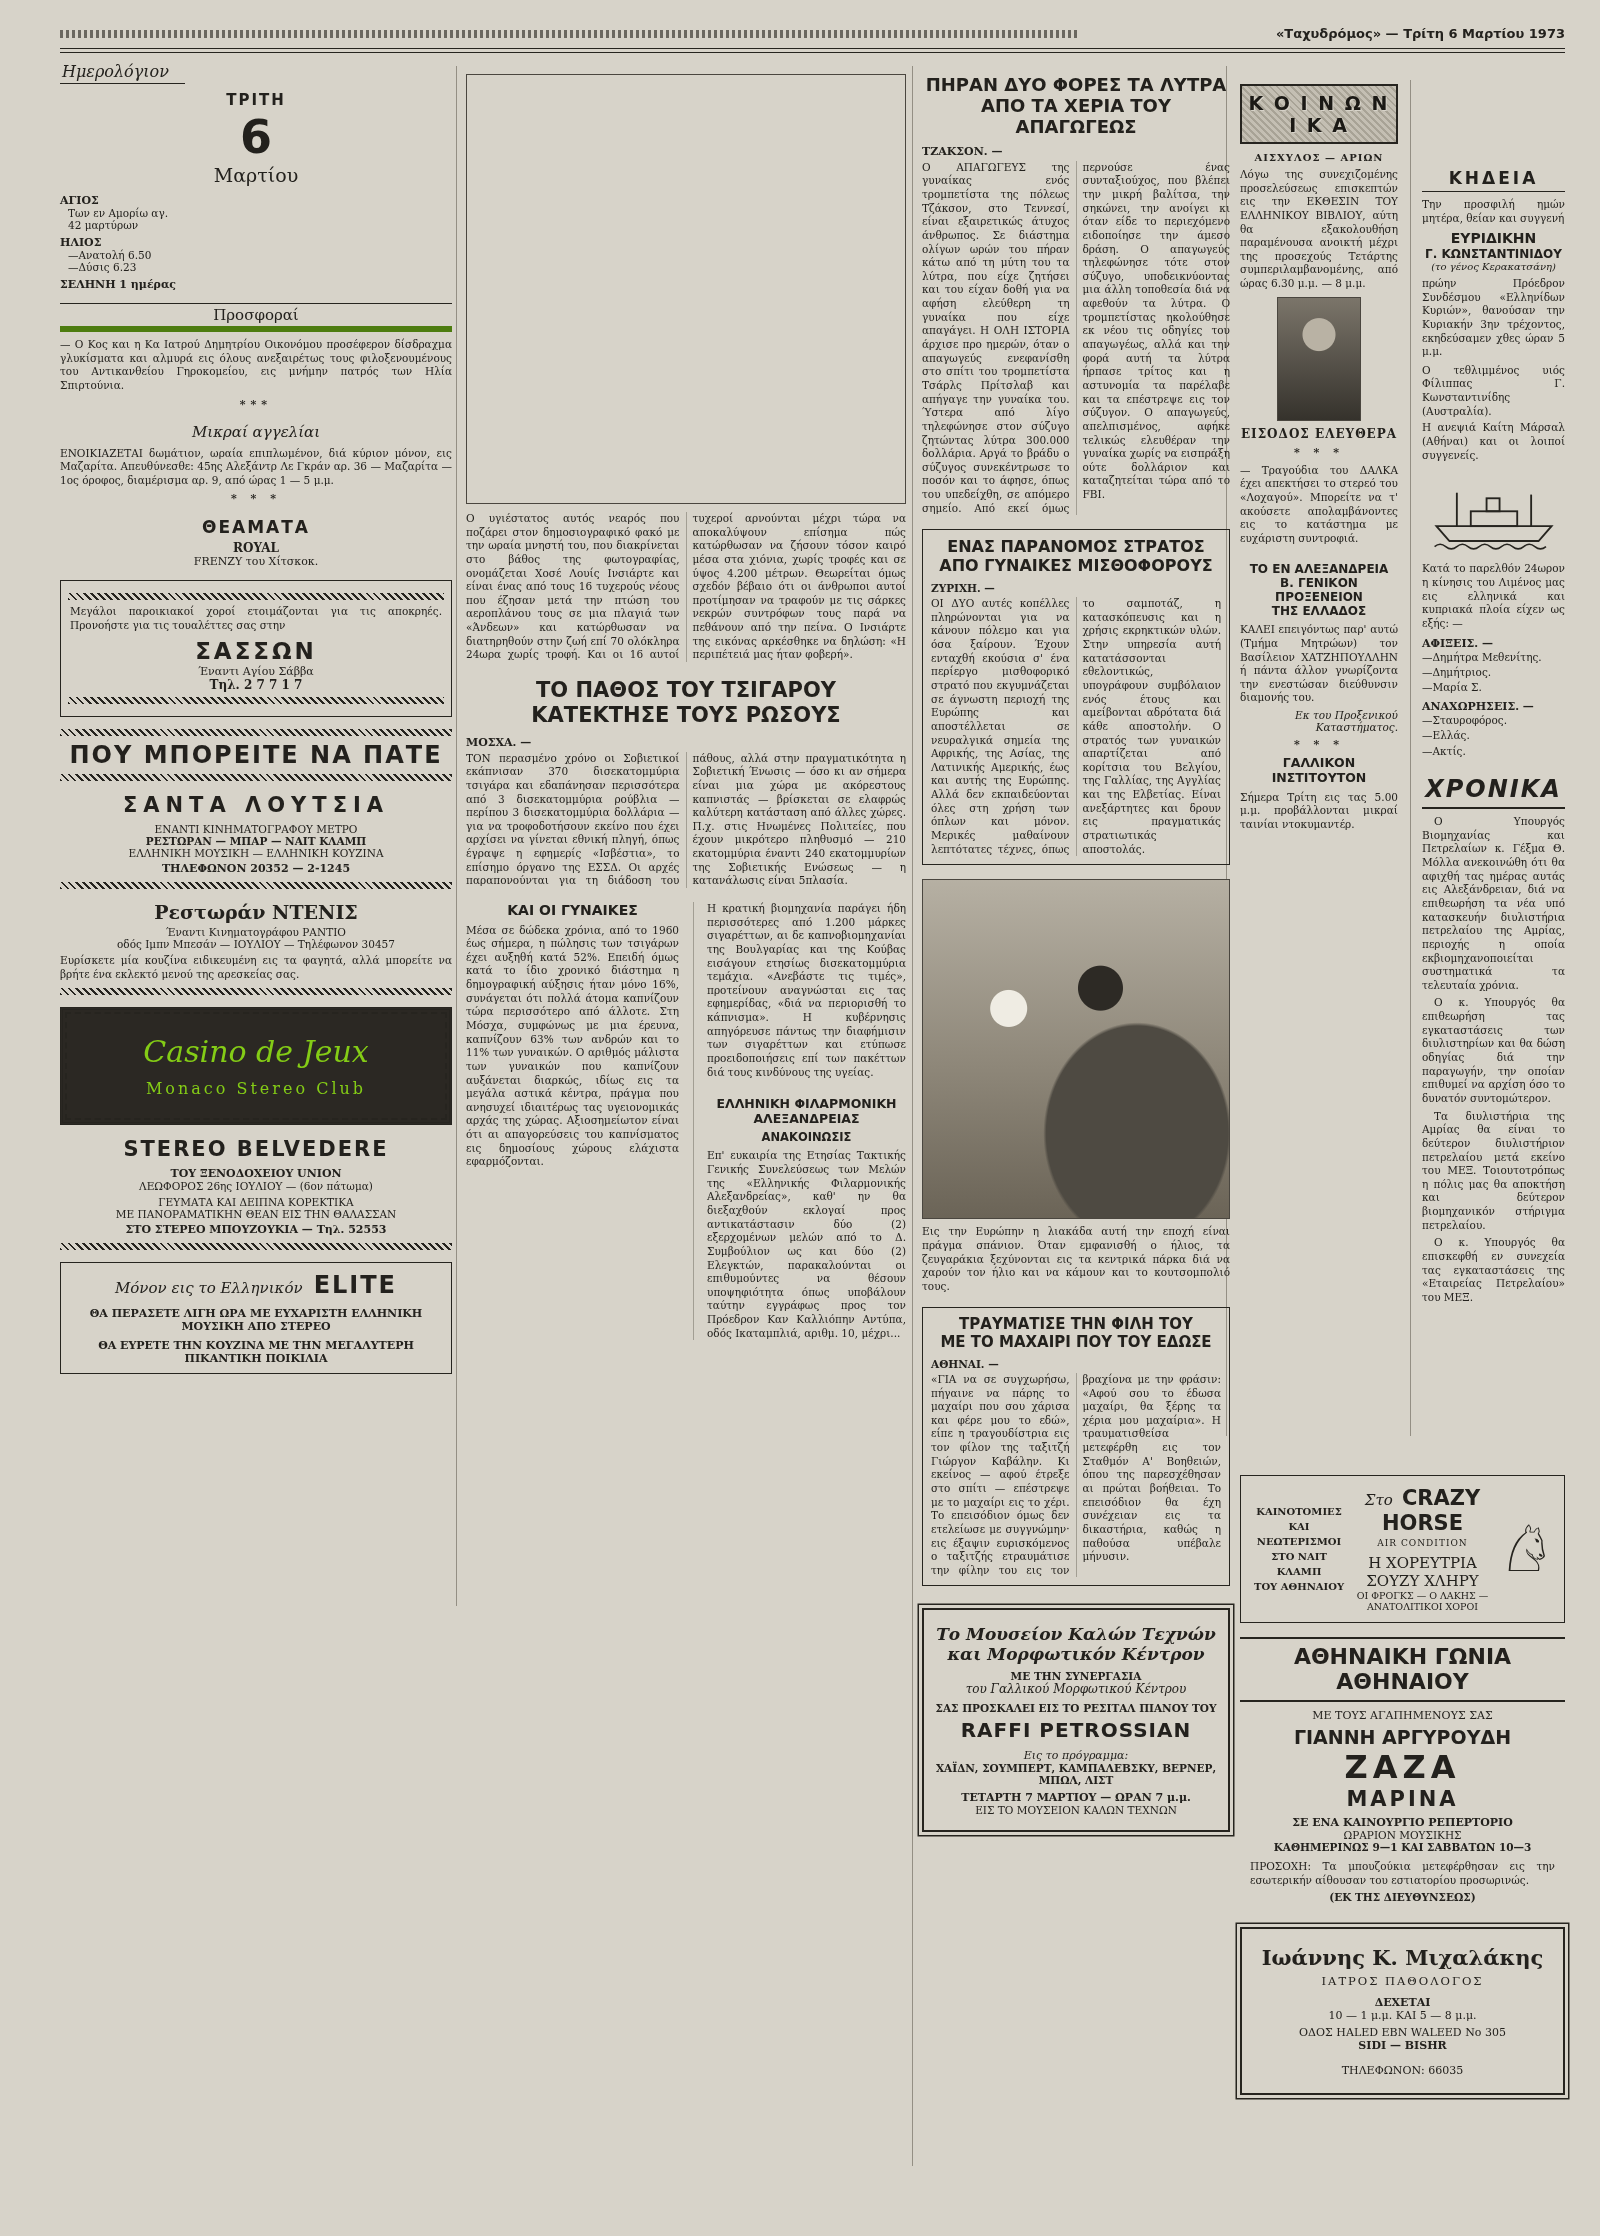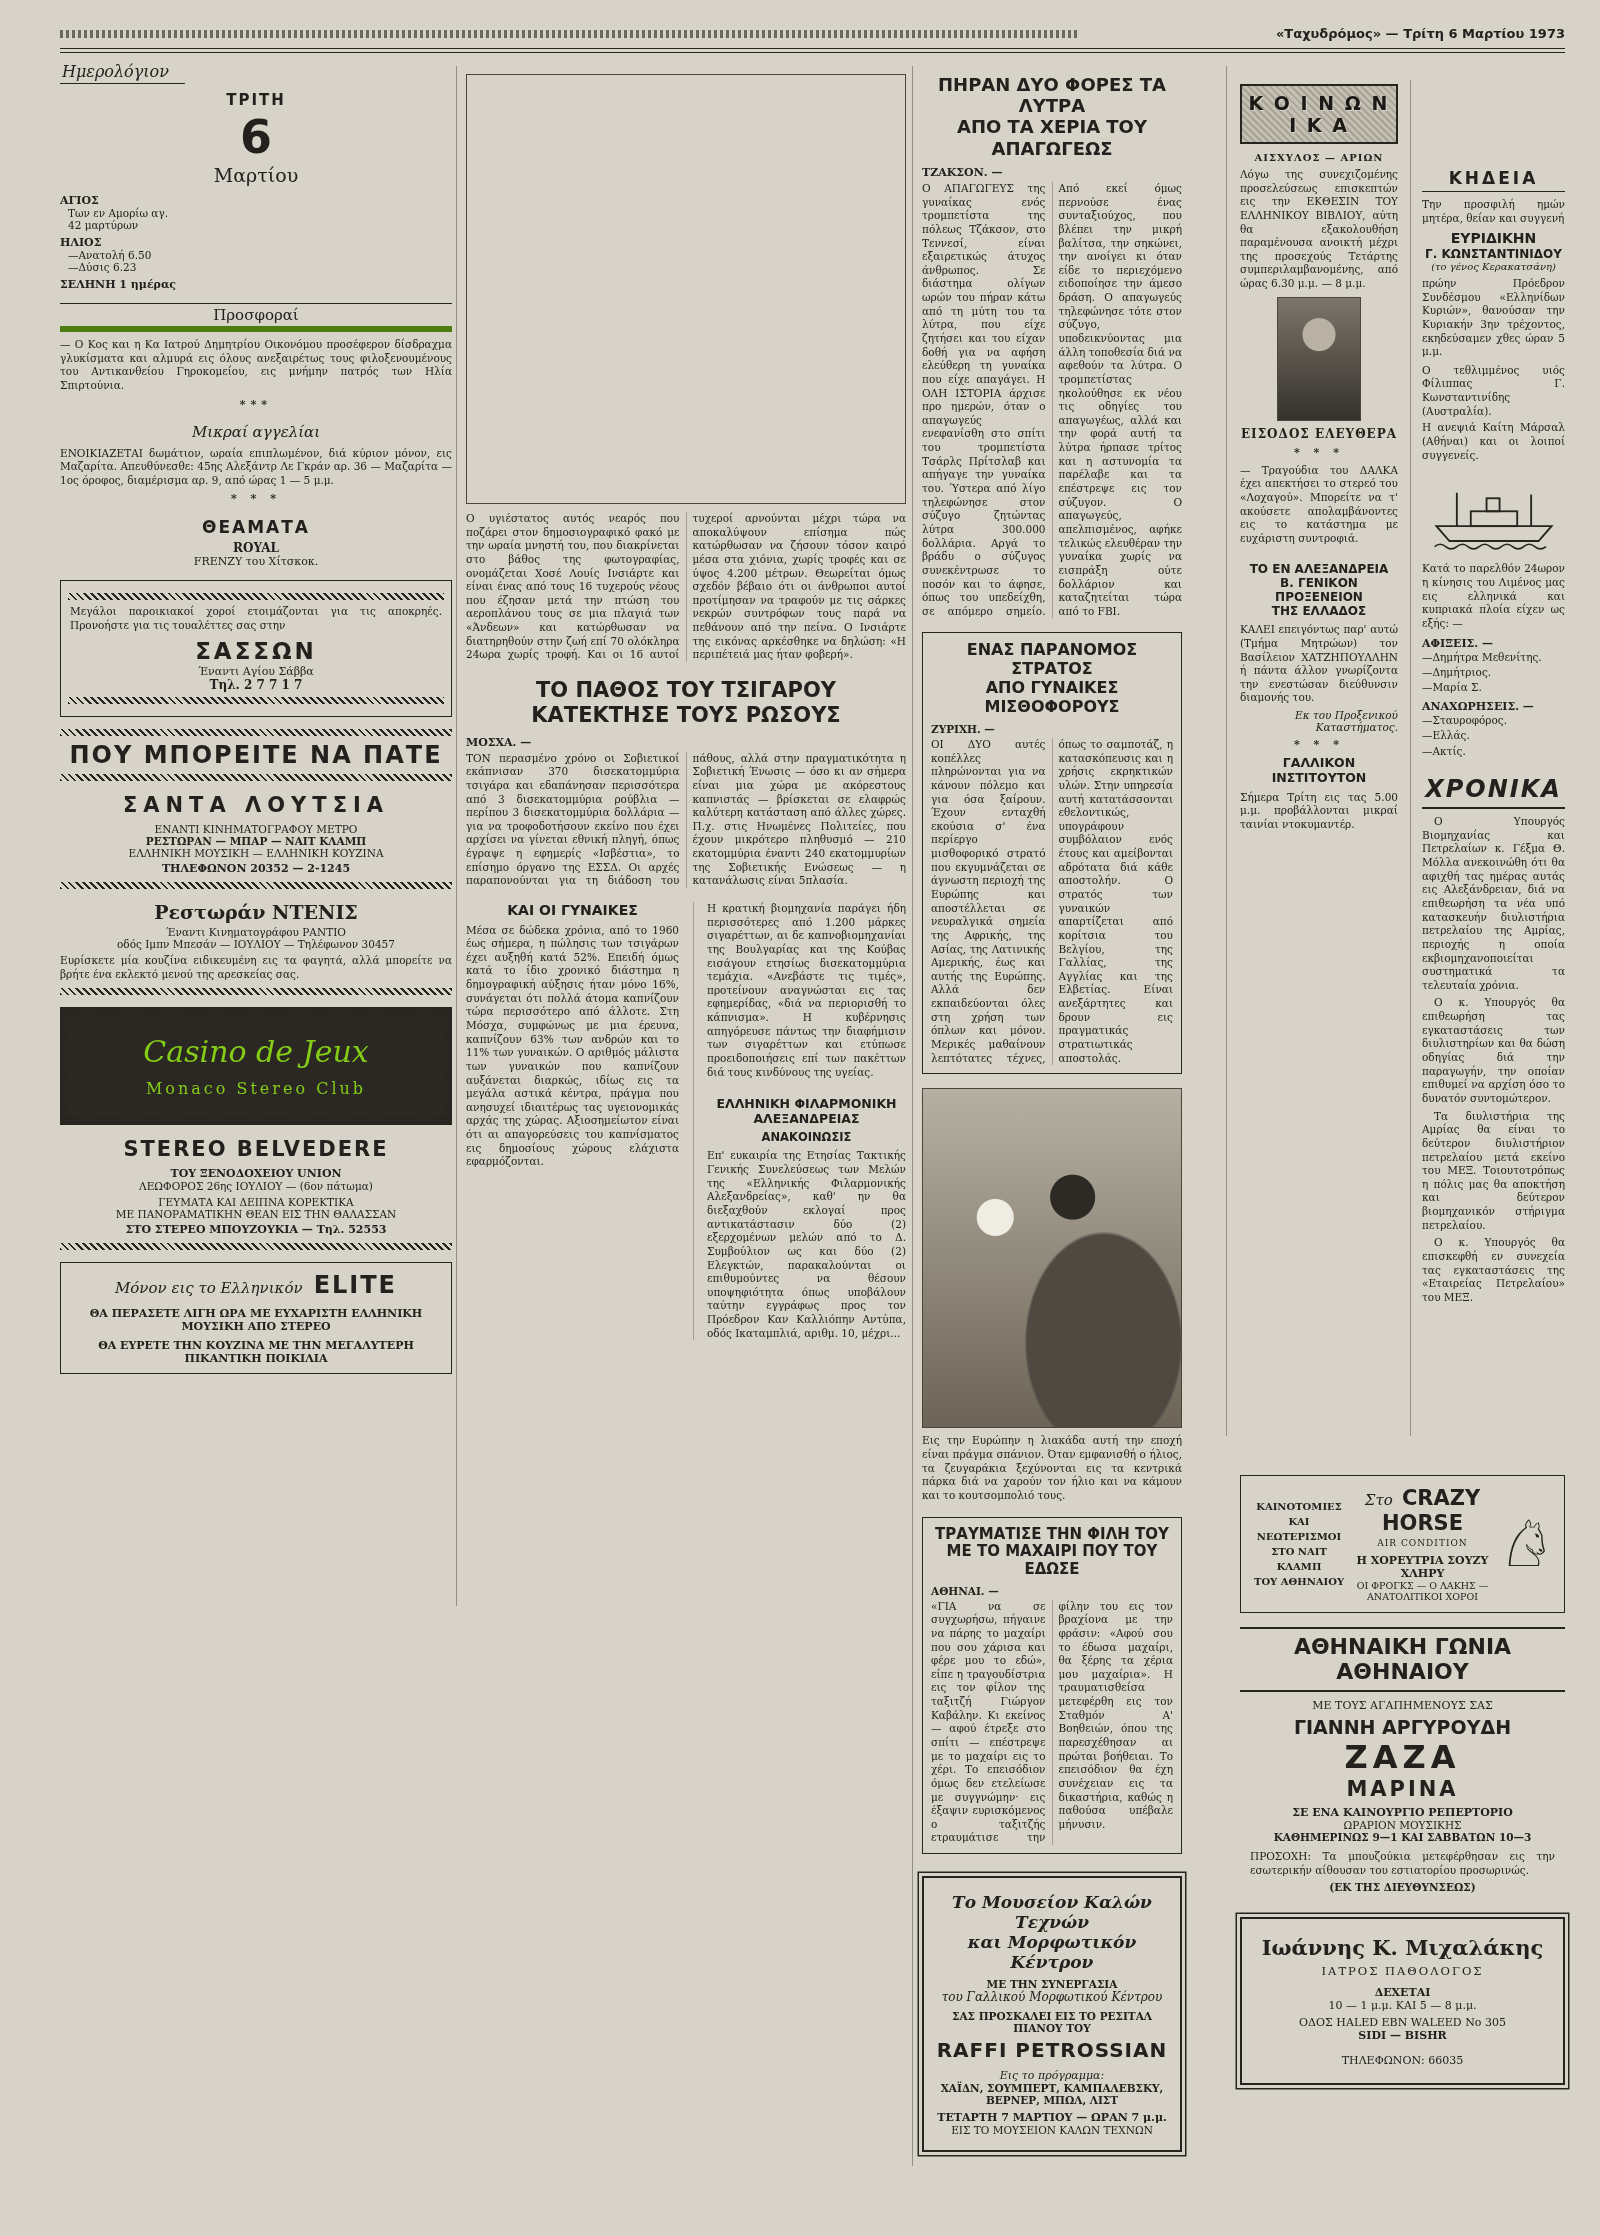--- a/index.html
+++ b/index.html
@@ -174,21 +174,21 @@
         <div style="margin-top:18px">
           <div class="hd" style="font-size:12.5px">ΕΛΛΗΝΙΚΗ ΦΙΛΑΡΜΟΝΙΚΗ</div>
           <div class="hd" style="font-size:12.5px;margin-bottom:4px">ΑΛΕΞΑΝΔΡΕΙΑΣ</div>
           <div class="hd" style="font-size:11.5px;margin-bottom:5px">ΑΝΑΚΟΙΝΩΣΙΣ</div>
           <div class="bt">Επ' ευκαιρία της Ετησίας Τακτικής Γενικής Συνελεύσεως των Μελών της «Ελληνικής Φιλαρμονικής Αλεξανδρείας», καθ' ην θα διεξαχθούν εκλογαί προς αντικατάστασιν δύο (2) εξερχομένων μελών από το Δ. Συμβούλιον ως και δύο (2) Ελεγκτών, παρακαλούνται οι επιθυμούντες να θέσουν υποψηφιότητα όπως υποβάλουν ταύτην εγγράφως προς τον Πρόεδρον Καν Καλλιόπην Αντύπα, οδός Ικαταμπλιά, αριθμ. 10, μέχρι...</div>
         </div>
       </div>
     </div>
   </section>
 
-  <section class="col" style="left:922px;top:74px;width:260px">
+  <section class="col" style="left:922px;top:74px;width:308px">
 
     <div>
       <div class="hd" style="font-size:18px">ΠΗΡΑΝ ΔΥΟ ΦΟΡΕΣ ΤΑ ΛΥΤΡΑ</div>
       <div class="hd" style="font-size:18px;margin-bottom:7px">ΑΠΟ ΤΑ ΧΕΡΙΑ ΤΟΥ ΑΠΑΓΩΓΕΩΣ</div>
       <div style="font-size:11px;font-weight:bold;margin-bottom:3px">ΤΖΑΚΣΟΝ. —</div>
       <div class="bt c2">Ο ΑΠΑΓΩΓΕΥΣ της γυναίκας ενός τρομπετίστα της πόλεως Τζάκσον, στο Τεννεσί, είναι εξαιρετικώς άτυχος άνθρωπος. Σε διάστημα ολίγων ωρών του πήραν κάτω από τη μύτη του τα λύτρα, που είχε ζητήσει και του είχαν δοθή για να αφήση ελεύθερη τη γυναίκα που είχε απαγάγει. Η ΟΛΗ ΙΣΤΟΡΙΑ άρχισε προ ημερών, όταν ο απαγωγεύς ενεφανίσθη στο σπίτι του τρομπετίστα Τσάρλς Πρίτσλαβ και απήγαγε την γυναίκα του. Ύστερα από λίγο τηλεφώνησε στον σύζυγο ζητώντας λύτρα 300.000 δολλάρια. Αργά το βράδυ ο σύζυγος συνεκέντρωσε το ποσόν και το άφησε, όπως του υπεδείχθη, σε απόμερο σημείο. Από εκεί όμως περνούσε ένας συνταξιούχος, που βλέπει την μικρή βαλίτσα, την σηκώνει, την ανοίγει κι όταν είδε το περιεχόμενο ειδοποίησε την άμεσο δράση. Ο απαγωγεύς τηλεφώνησε τότε στον σύζυγο, υποδεικνύοντας μια άλλη τοποθεσία διά να αφεθούν τα λύτρα. Ο τρομπετίστας ηκολούθησε εκ νέου τις οδηγίες του απαγωγέως, αλλά και την φορά αυτή τα λύτρα ήρπασε τρίτος και η αστυνομία τα παρέλαβε και τα επέστρεψε εις τον σύζυγον. Ο απαγωγεύς, απελπισμένος, αφήκε τελικώς ελευθέραν την γυναίκα χωρίς να εισπράξη ούτε δολλάριον και καταζητείται τώρα από το FBI.</div>
     </div>
 
     <div class="frame" style="margin-top:14px;padding:8px">
       <div class="hd" style="font-size:16px">ΕΝΑΣ ΠΑΡΑΝΟΜΟΣ ΣΤΡΑΤΟΣ</div>
@@ -292,21 +292,21 @@
         <div>ΚΑΙ ΝΕΩΤΕΡΙΣΜΟΙ</div>
         <div>ΣΤΟ ΝΑΙΤ ΚΛΑΜΠ</div>
         <div>ΤΟΥ ΑΘΗΝΑΙΟΥ</div>
       </div>
       <div class="ctr">
         <div>
           <span class="it" style="font-size:15px">Στο</span>
           <span class="hd" style="display:inline;font-size:21px;margin-left:4px">CRAZY HORSE</span>
         </div>
         <div style="font-size:9px;letter-spacing:1px;margin:2px 0 6px">AIR CONDITION</div>
-        <div style="font-size:11px;font-weight:bold">Η ΧΟΡΕΥΤΡΙΑ ΣΟΥΖΥ ΧΛΗΡΥ</div>
+        <div style="font-size:15px;font-weight:normal">Η ΧΟΡΕΥΤΡΙΑ ΣΟΥΖΥ ΧΛΗΡΥ</div>
         <div style="font-size:9.5px">ΟΙ ΦΡΟΓΚΣ — Ο ΛΑΚΗΣ — ΑΝΑΤΟΛΙΤΙΚΟΙ ΧΟΡΟΙ</div>
       </div>
       <div class="ctr">
         <span class="horse">♘</span>
       </div>
     </div>
 
     <div style="margin-top:14px">
       <div class="hd" style="font-size:22px;border-top:2px solid #26241f;border-bottom:2px solid #26241f;padding:5px 0">ΑΘΗΝΑΙΚΗ ΓΩΝΙΑ ΑΘΗΝΑΙΟΥ</div>
       <div class="ctr" style="font-size:11px;margin-top:7px">ΜΕ ΤΟΥΣ ΑΓΑΠΗΜΕΝΟΥΣ ΣΑΣ</div>

